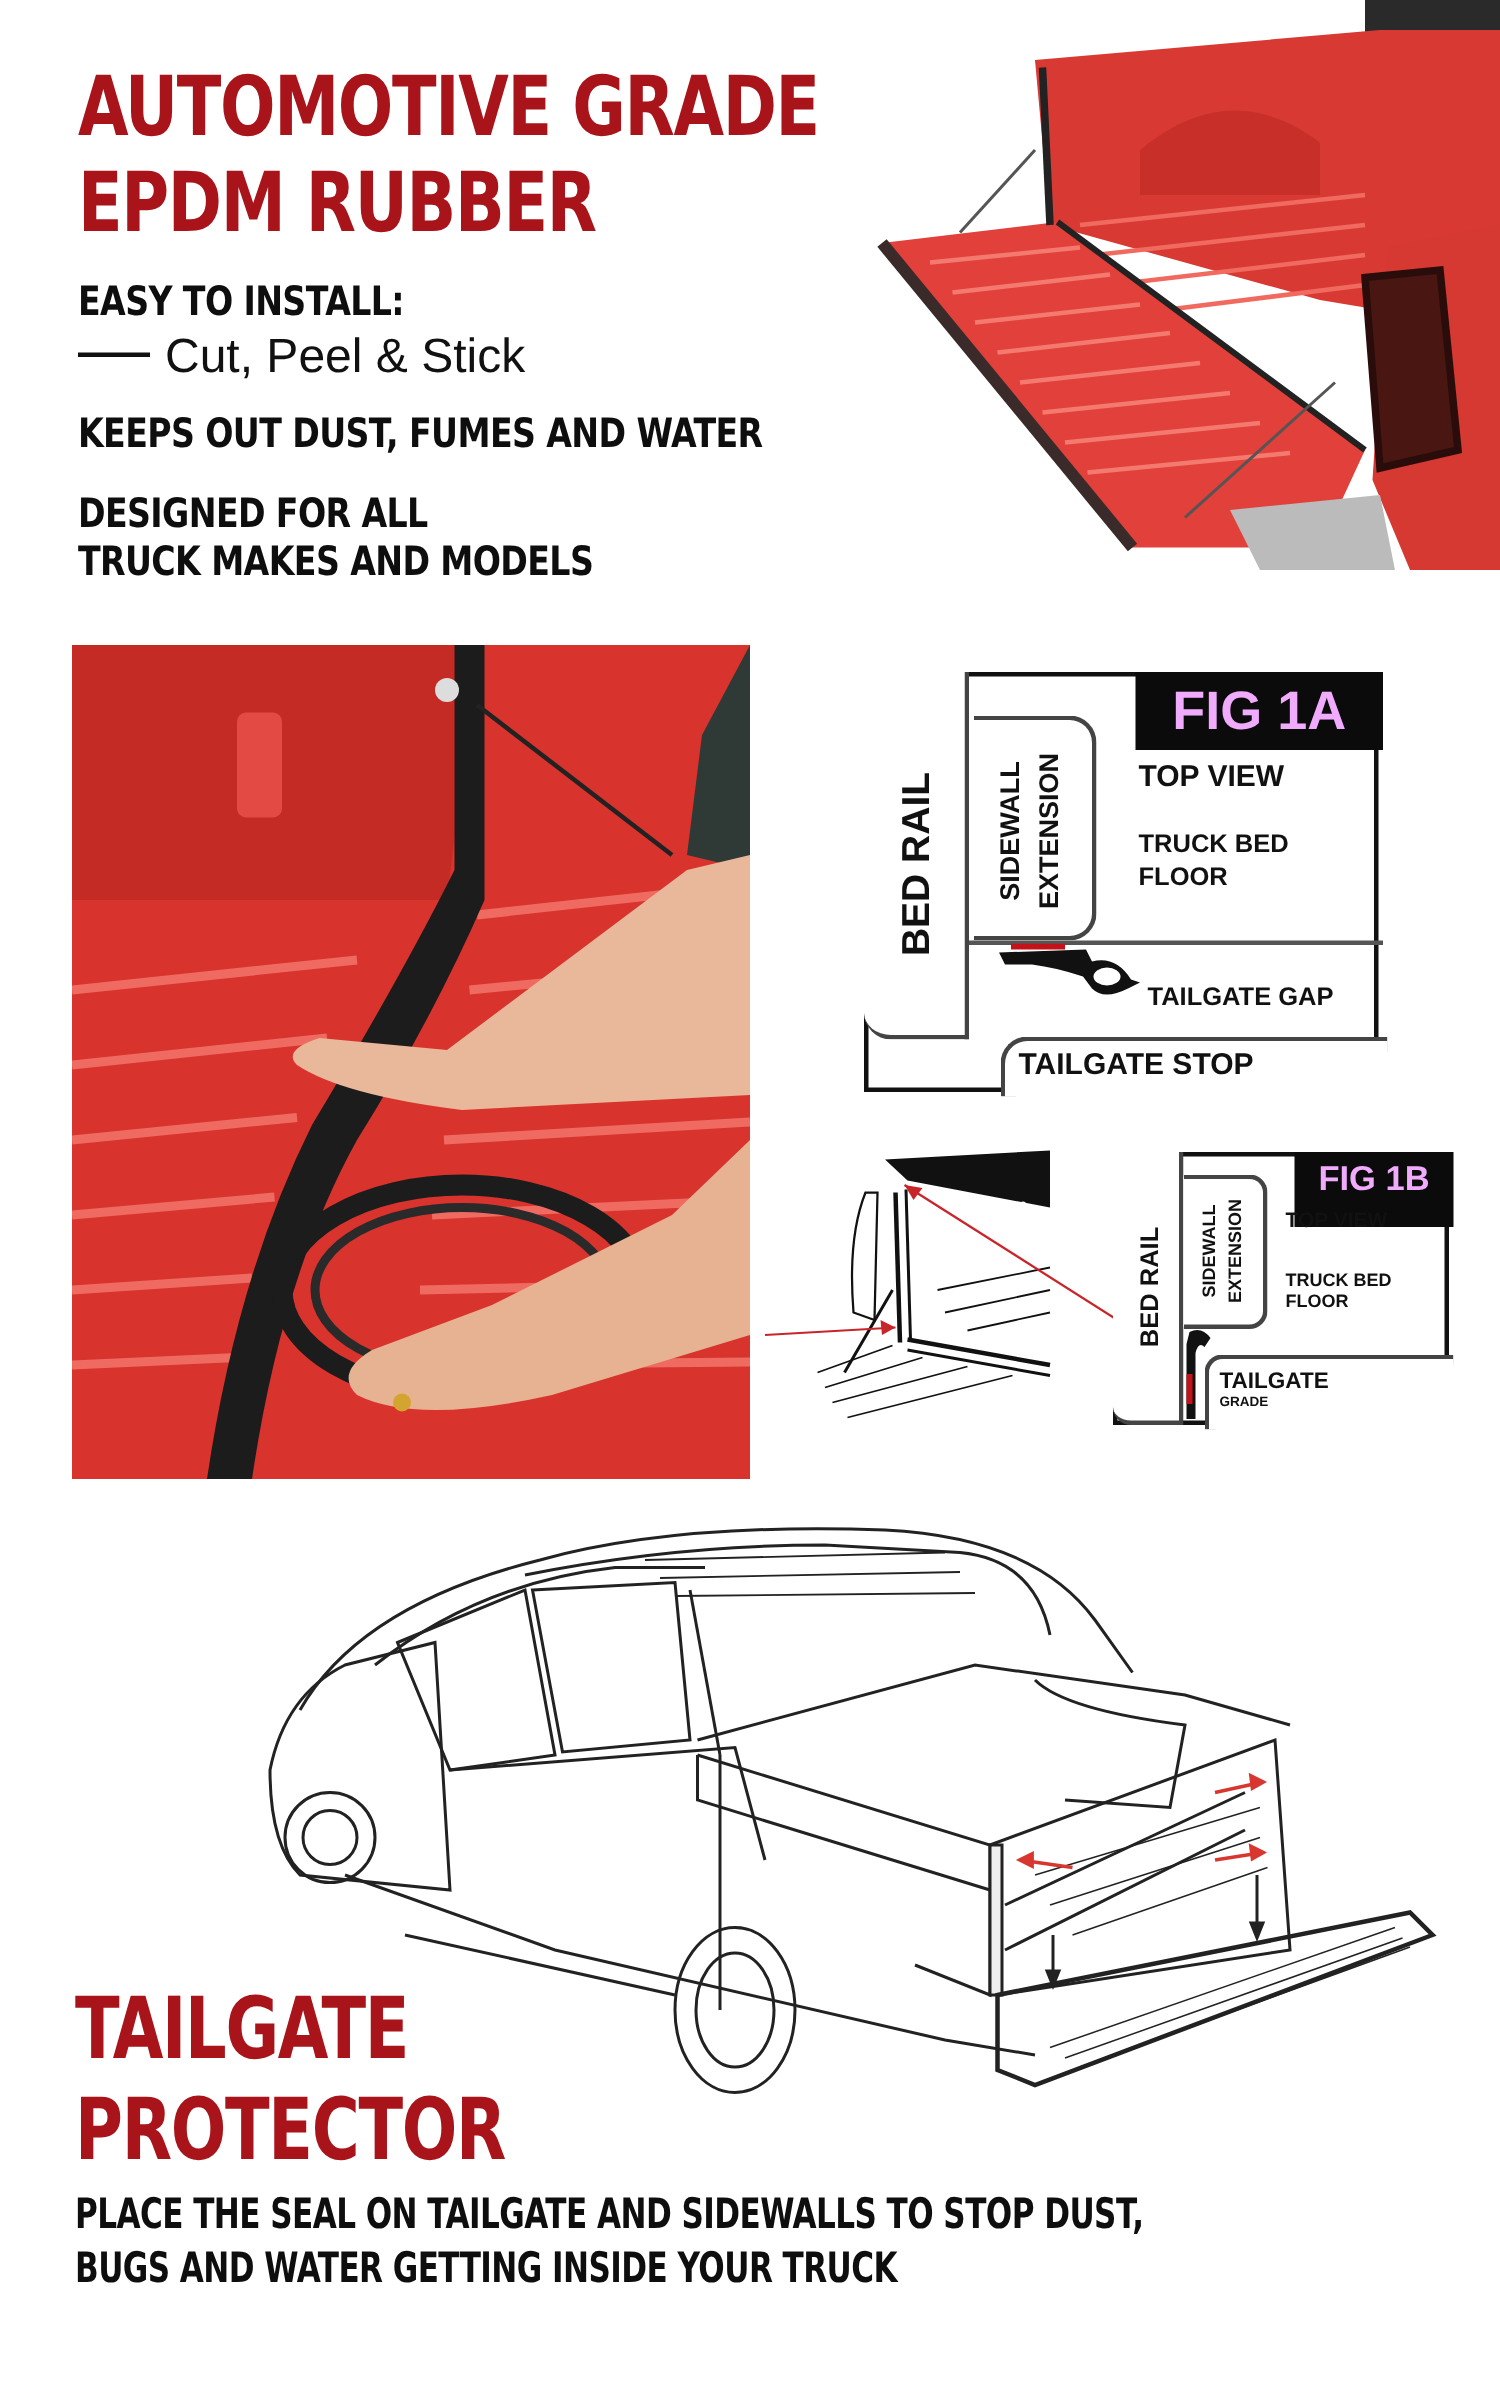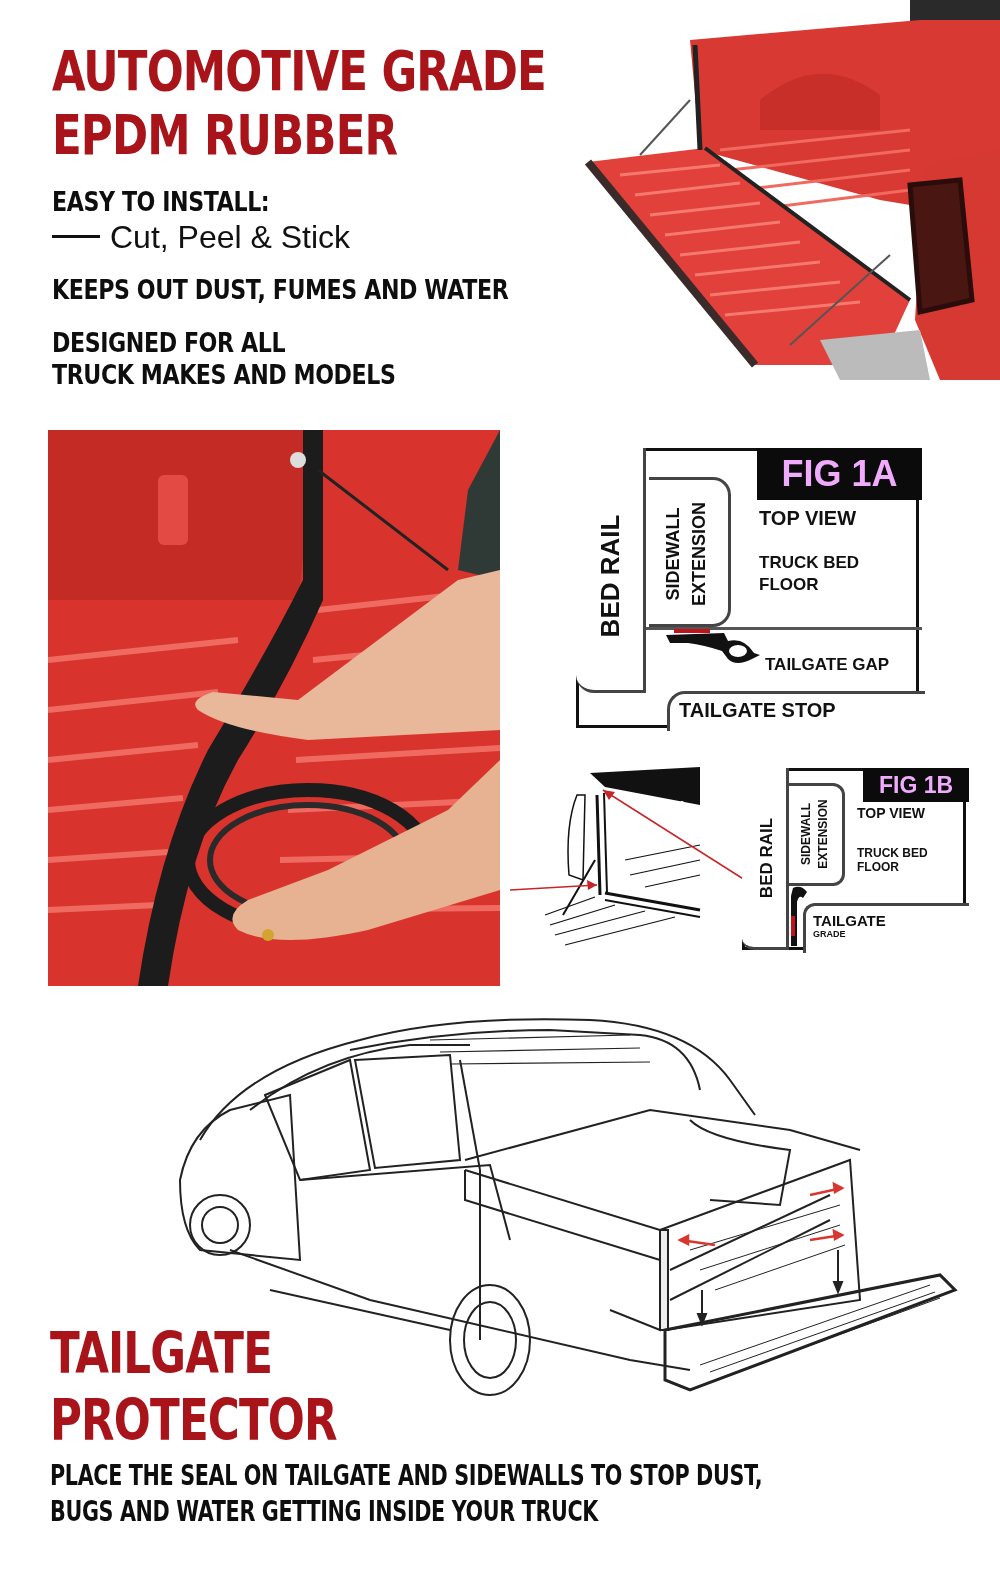--- a/index.html
+++ b/index.html
@@ -149,21 +149,21 @@
     <polygon points="98,25 110,27 104,35" fill="#c8252b"></polygon>
   </svg>
 </div>
 
 <div class="fig" style="left:742px; top:768px; width:224px; height:182px;">
   <div class="box" style="left:-3px; top:-3px; width:47px; height:182px; border-radius:0 0 0 12px; border-left:none; border-top:none;"></div>
   <div class="vtext" style="left:12px; top:142px; width:110px; font-size:17px;">BED RAIL</div>
   <div class="box" style="left:44px; top:12px; width:56px; height:103px; border-radius:0 12px 12px 0; border-left:none;"></div>
   <div class="vtext" style="left:54px; top:108px; width:90px; font-size:12px;">SIDEWALL</div>
   <div class="vtext" style="left:71px; top:108px; width:90px; font-size:12px;">EXTENSION</div>
-  <div class="figtag" style="left:118px; top:-3px; width:106px; height:34px; line-height:34px; font-size:23px;">FIG 1B</div>
+  <div class="figtag" style="left:118px; top:-3px; width:106px; height:50px; line-height:34px; font-size:23px;">FIG 1B</div>
   <div class="center" style="left:112px; top:34px; width:112px; font-size:14px;">TOP VIEW</div>
   <div class="center" style="left:112px; top:75px; width:112px; font-size:12px;">TRUCK BED</div>
   <div class="center" style="left:112px; top:89px; width:112px; font-size:12px;">FLOOR</div>
   <svg class="abs" style="left:44px; top:115px;" width="24" height="65" viewBox="0 0 24 65">
     <path d="M4 2 Q12 -2 18 6 L14 12 Q10 8 8 16 L8 60 L2 60 L2 10 Z" fill="#111"></path>
     <rect x="2" y="30" width="4" height="20" fill="#c4121a"></rect>
   </svg>
   <div class="box" style="left:58px; top:132px; width:166px; height:50px; border-radius:12px 0 0 0; border-right:none; border-bottom:none;"></div>
   <div class="center" style="left:68px; top:141px; width:150px; font-size:15px;">TAILGATE</div>
   <div class="center" style="left:68px; top:158px; width:150px; font-size:9px;">GRADE</div>

